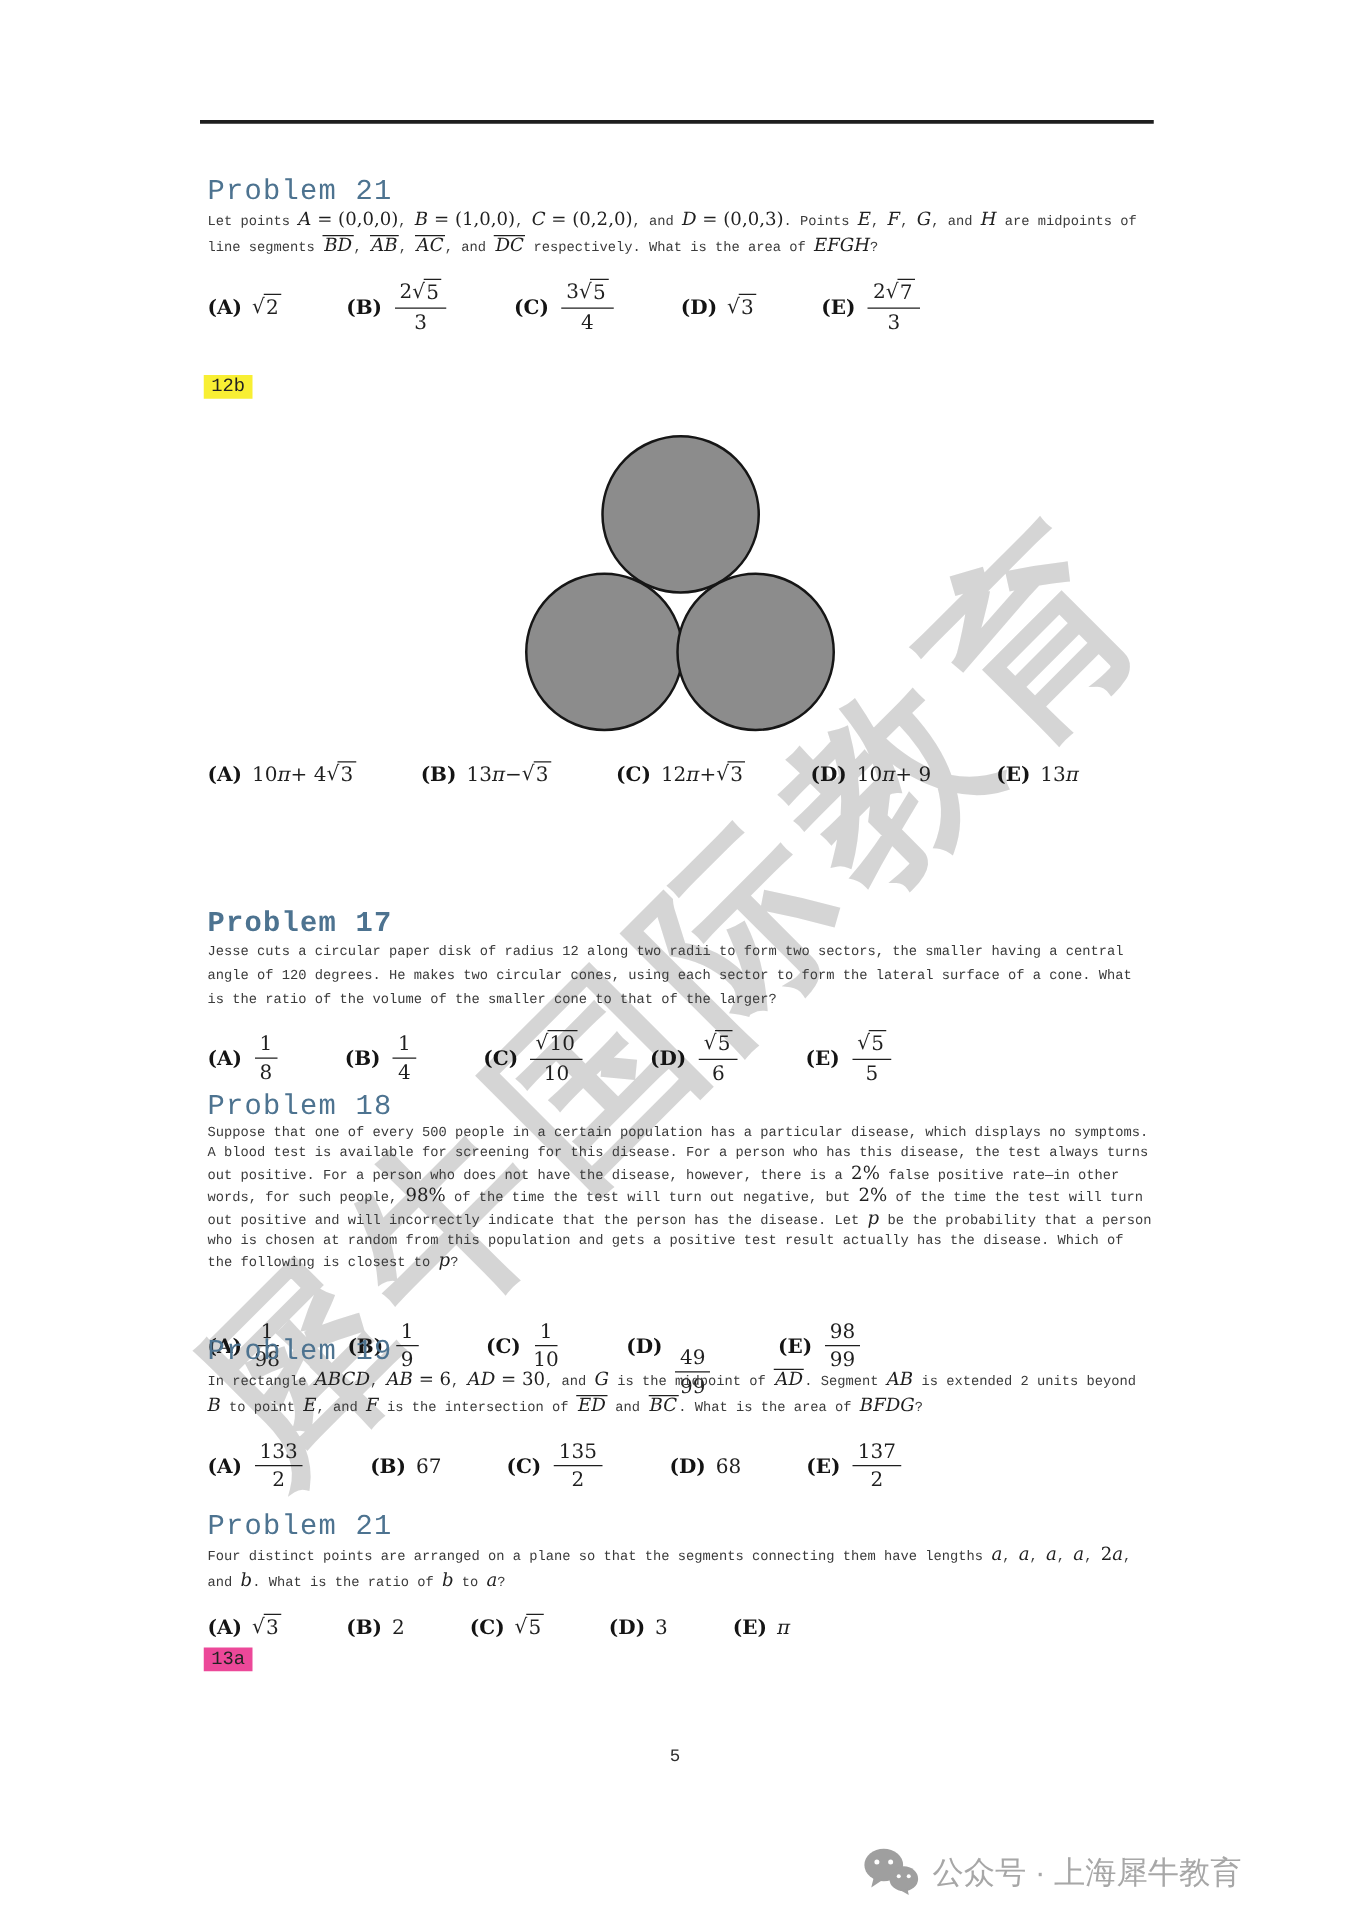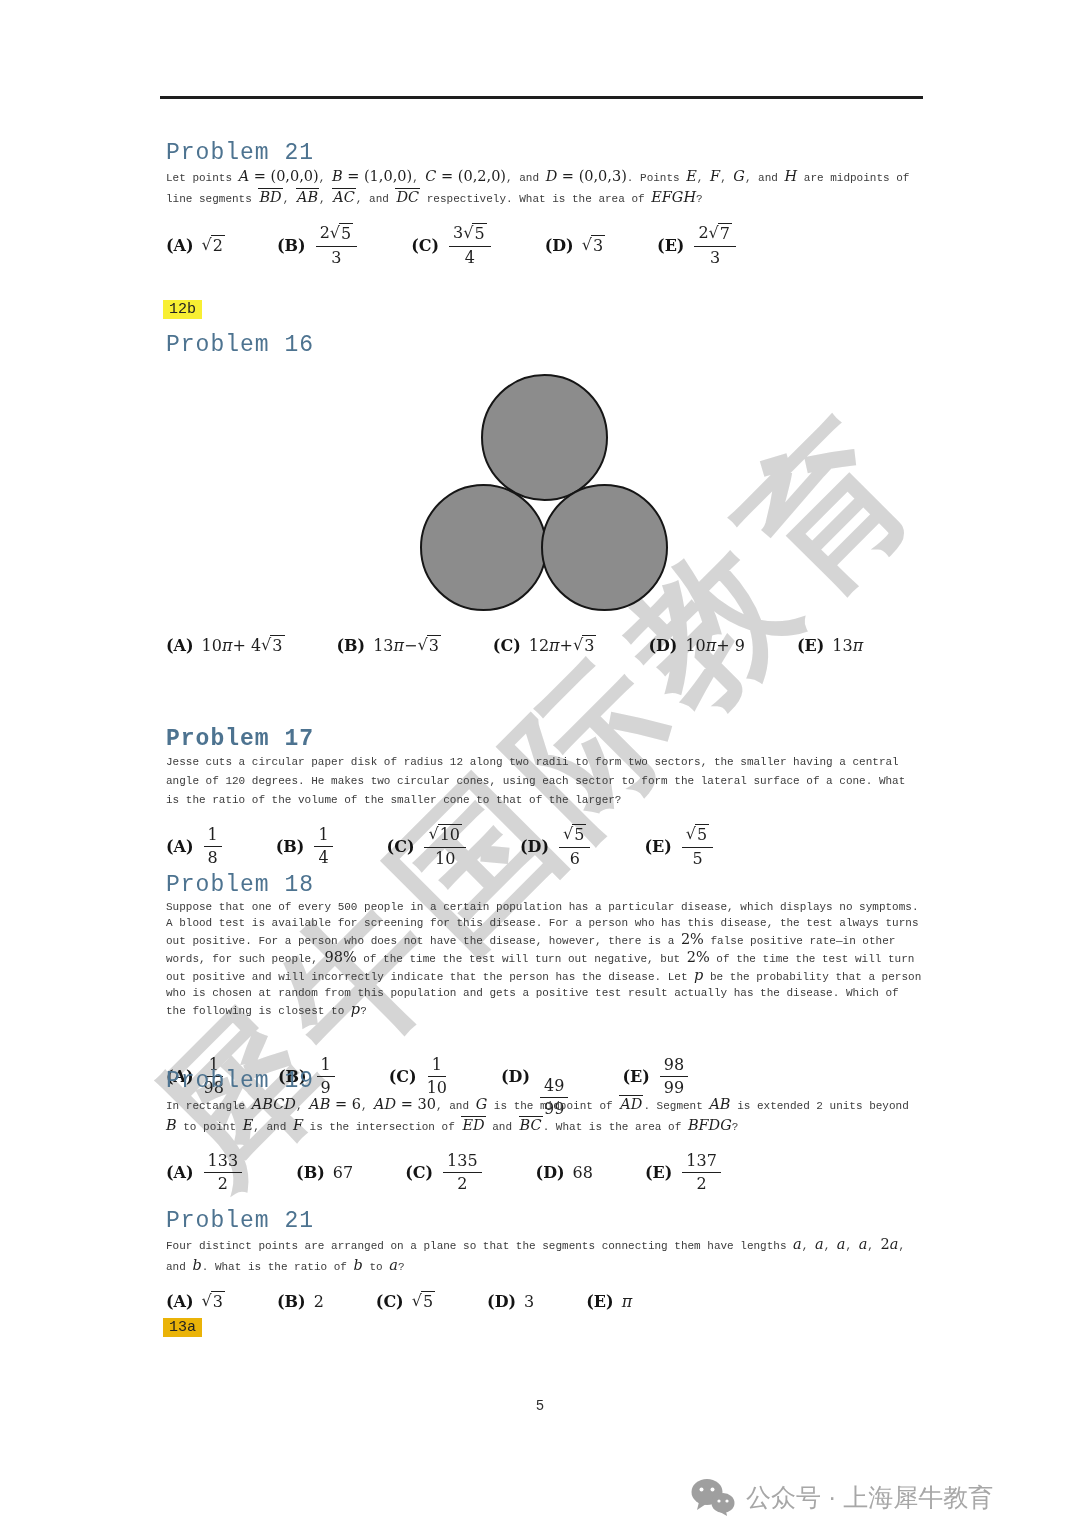--- a/index.html
+++ b/index.html
@@ -125,21 +125,20 @@
               <span class="den">
                 <span class="mn">3</span>
               </span>
             </span>
           </span>
         </span>
       </div>
     </div>
     <div class="section" style="top: 300px;"><span class="mark" style="background: rgb(248, 239, 51); margin-left: -3px;">12b</span></div>
     <div class="section" style="top: 332px;">
-      <div class="heading" style="color: rgb(77, 115, 144);">Problem 16</div>
       <div class="figure">
         <div class="circle c1" style="background: rgb(140, 140, 140);"></div>
         <div class="circle c2" style="background: rgb(140, 140, 140);"></div>
         <div class="circle c3" style="background: rgb(140, 140, 140);"></div>
       </div>
       <div class="choices">
         <span class="choice">
           <span class="label">(A)</span>
           <span style="display: inline-flex; align-items: center;">
             <span class="mn">10</span>
@@ -435,21 +434,21 @@
           </span>
         </span>
         <span class="choice">
           <span class="label">(E)</span>
           <span style="display: inline-flex; align-items: center;">
             <span class="mi">π</span>
           </span>
         </span>
       </div>
     </div>
-    <div class="section" style="top: 1318px;"><span class="mark" style="background: #eab308; margin-left: -3px;">13a</span></div>
+    <div class="section" style="top: 1318px;"><span class="mark" style="background: #ec4899; margin-left: -3px;">13a</span></div>
   </div>
 
 <div class="pagenum">5</div>
 
 <div class="footer">
   <svg width="46" height="38" viewBox="0 0 46 38">
     <ellipse cx="17" cy="14" rx="15.5" ry="13" fill="#9f9f9f"></ellipse>
     <path d="M9 24 L7 32 L16 26 Z" fill="#9f9f9f"></path>
     <ellipse cx="33" cy="25" rx="11.5" ry="10" fill="#9f9f9f"></ellipse>
     <path d="M36 33 L37 38 L30 34 Z" fill="#9f9f9f"></path>

